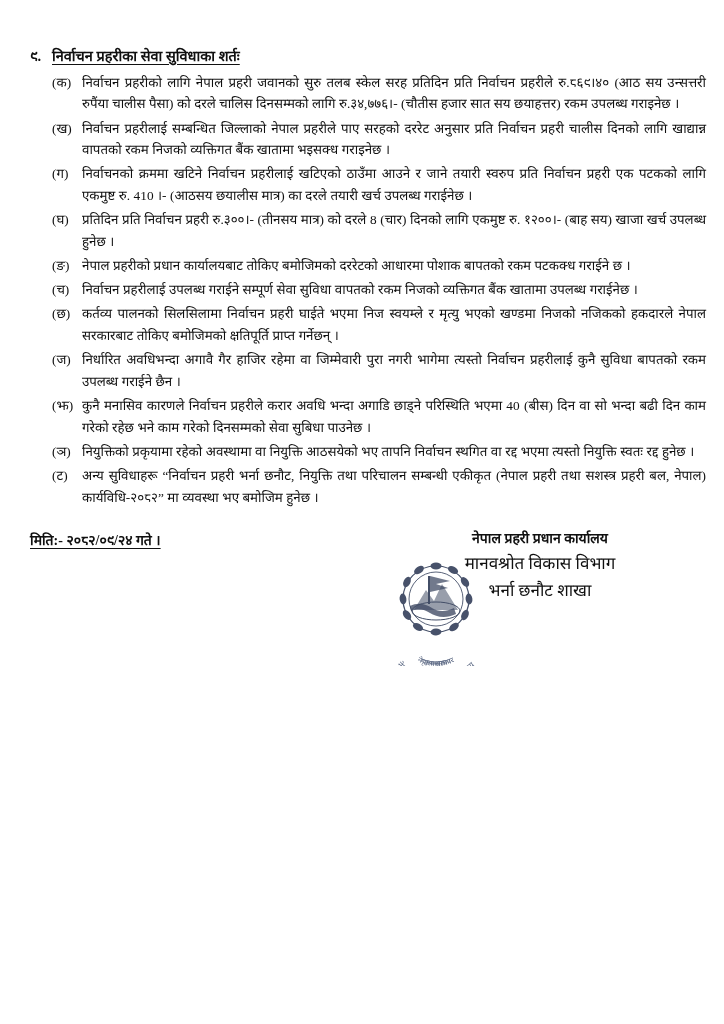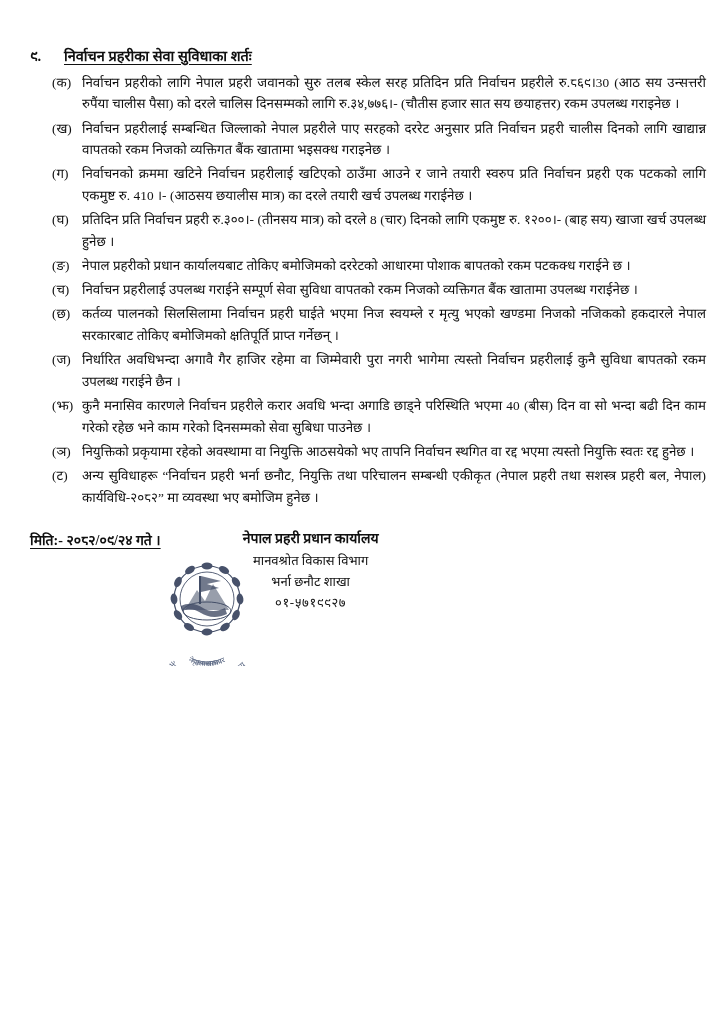--- a/index.html
+++ b/index.html
@@ -40,21 +40,20 @@
     line-height: 1.5;
     flex: 0 0 auto;
     min-width: 14px;
   }
   .section-title {
     font-size: 14.5px;
     font-weight: 700;
     line-height: 1.5;
     text-decoration: underline;
     text-underline-offset: 3px;
-    margin-left: 12px;
   }
 
   
   .clauses {
     margin-top: 4px;
     padding-left: 22px;
   }
   .clause {
     display: flex;
     align-items: flex-start;
@@ -82,20 +81,21 @@
     position: absolute;
     left: 0;
     top: 528px;
     width: 724px;
     box-sizing: border-box;
     padding: 0 18px 0 30px;
   }
   .footer-row {
     display: flex;
     align-items: flex-start;
+    justify-content: space-between;
   }
   .date-line {
     font-size: 14px;
     font-weight: 700;
     line-height: 1.5;
     text-decoration: underline;
     text-underline-offset: 3px;
     white-space: nowrap;
     padding-top: 2px;
   }
@@ -108,21 +108,21 @@
   .office-name {
     font-size: 14px;
     font-weight: 700;
     line-height: 1.55;
     white-space: nowrap;
   }
   .office-dept,
   .office-branch,
   .office-addr,
   .office-phone {
-    font-size: 13px;
+    font-size: 17px;
     line-height: 1.62;
     white-space: nowrap;
   }
   .office-phone {
     letter-spacing: 0.6px;
   }
 
   
   .seal {
     position: absolute;
@@ -144,21 +144,21 @@
   <div class="content">
 
     <div class="section">
       <span class="section-num">९.</span>
       <span class="section-title">निर्वाचन प्रहरीका सेवा सुविधाका शर्तः</span>
     </div>
 
     <div class="clauses">
       <div class="clause">
         <span class="clause-marker">(क)</span>
-        <span class="clause-text">निर्वाचन प्रहरीको लागि नेपाल प्रहरी जवानको सुरु तलब स्केल सरह प्रतिदिन प्रति निर्वाचन प्रहरीले रु.८६९।30 (आठ सय उन्सत्तरी रुपैंया चालीस पैसा) को दरले चालिस दिनसम्मको लागि रु.३४,७७६।- (चौतीस हजार सात सय छयाहत्तर) रकम उपलब्ध गराइनेछ ।</span>
+        <span class="clause-text">निर्वाचन प्रहरीको लागि नेपाल प्रहरी जवानको सुरु तलब स्केल सरह प्रतिदिन प्रति निर्वाचन प्रहरीले रु.८६९।४० (आठ सय उन्सत्तरी रुपैंया चालीस पैसा) को दरले चालिस दिनसम्मको लागि रु.३४,७७६।- (चौतीस हजार सात सय छयाहत्तर) रकम उपलब्ध गराइनेछ ।</span>
       </div>
       <div class="clause">
         <span class="clause-marker">(ख)</span>
         <span class="clause-text">निर्वाचन प्रहरीलाई सम्बन्धित जिल्लाको नेपाल प्रहरीले पाए सरहको दररेट अनुसार प्रति निर्वाचन प्रहरी चालीस दिनको लागि खाद्यान्न वापतको रकम निजको व्यक्तिगत बैंक खातामा भइसक्ध गराइनेछ ।</span>
       </div>
       <div class="clause">
         <span class="clause-marker">(ग)</span>
         <span class="clause-text">निर्वाचनको क्रममा खटिने निर्वाचन प्रहरीलाई खटिएको ठाउँमा आउने र जाने तयारी स्वरुप प्रति निर्वाचन प्रहरी एक पटकको लागि एकमुष्ट रु. 410 ।- (आठसय छयालीस मात्र) का दरले तयारी खर्च उपलब्ध गराईनेछ ।</span>
       </div>
       <div class="clause">
@@ -253,19 +253,18 @@
               <text font-size="7" letter-spacing="0.3">
                 <textPath href="#arcBottom" startOffset="50%" text-anchor="middle">नक्साल</textPath>
               </text>
             </g>
           </svg>
         </div>
 
         <div class="office-name">नेपाल प्रहरी प्रधान कार्यालय</div>
         <div class="office-dept">मानवश्रोत विकास विभाग</div>
         <div class="office-branch">भर्ना छनौट शाखा</div>
-        <div class="office-phone">०१-५७१९९२७</div>
       </div>
 
     </div>
   </div>
 
 </div>
 
 </body></html>

